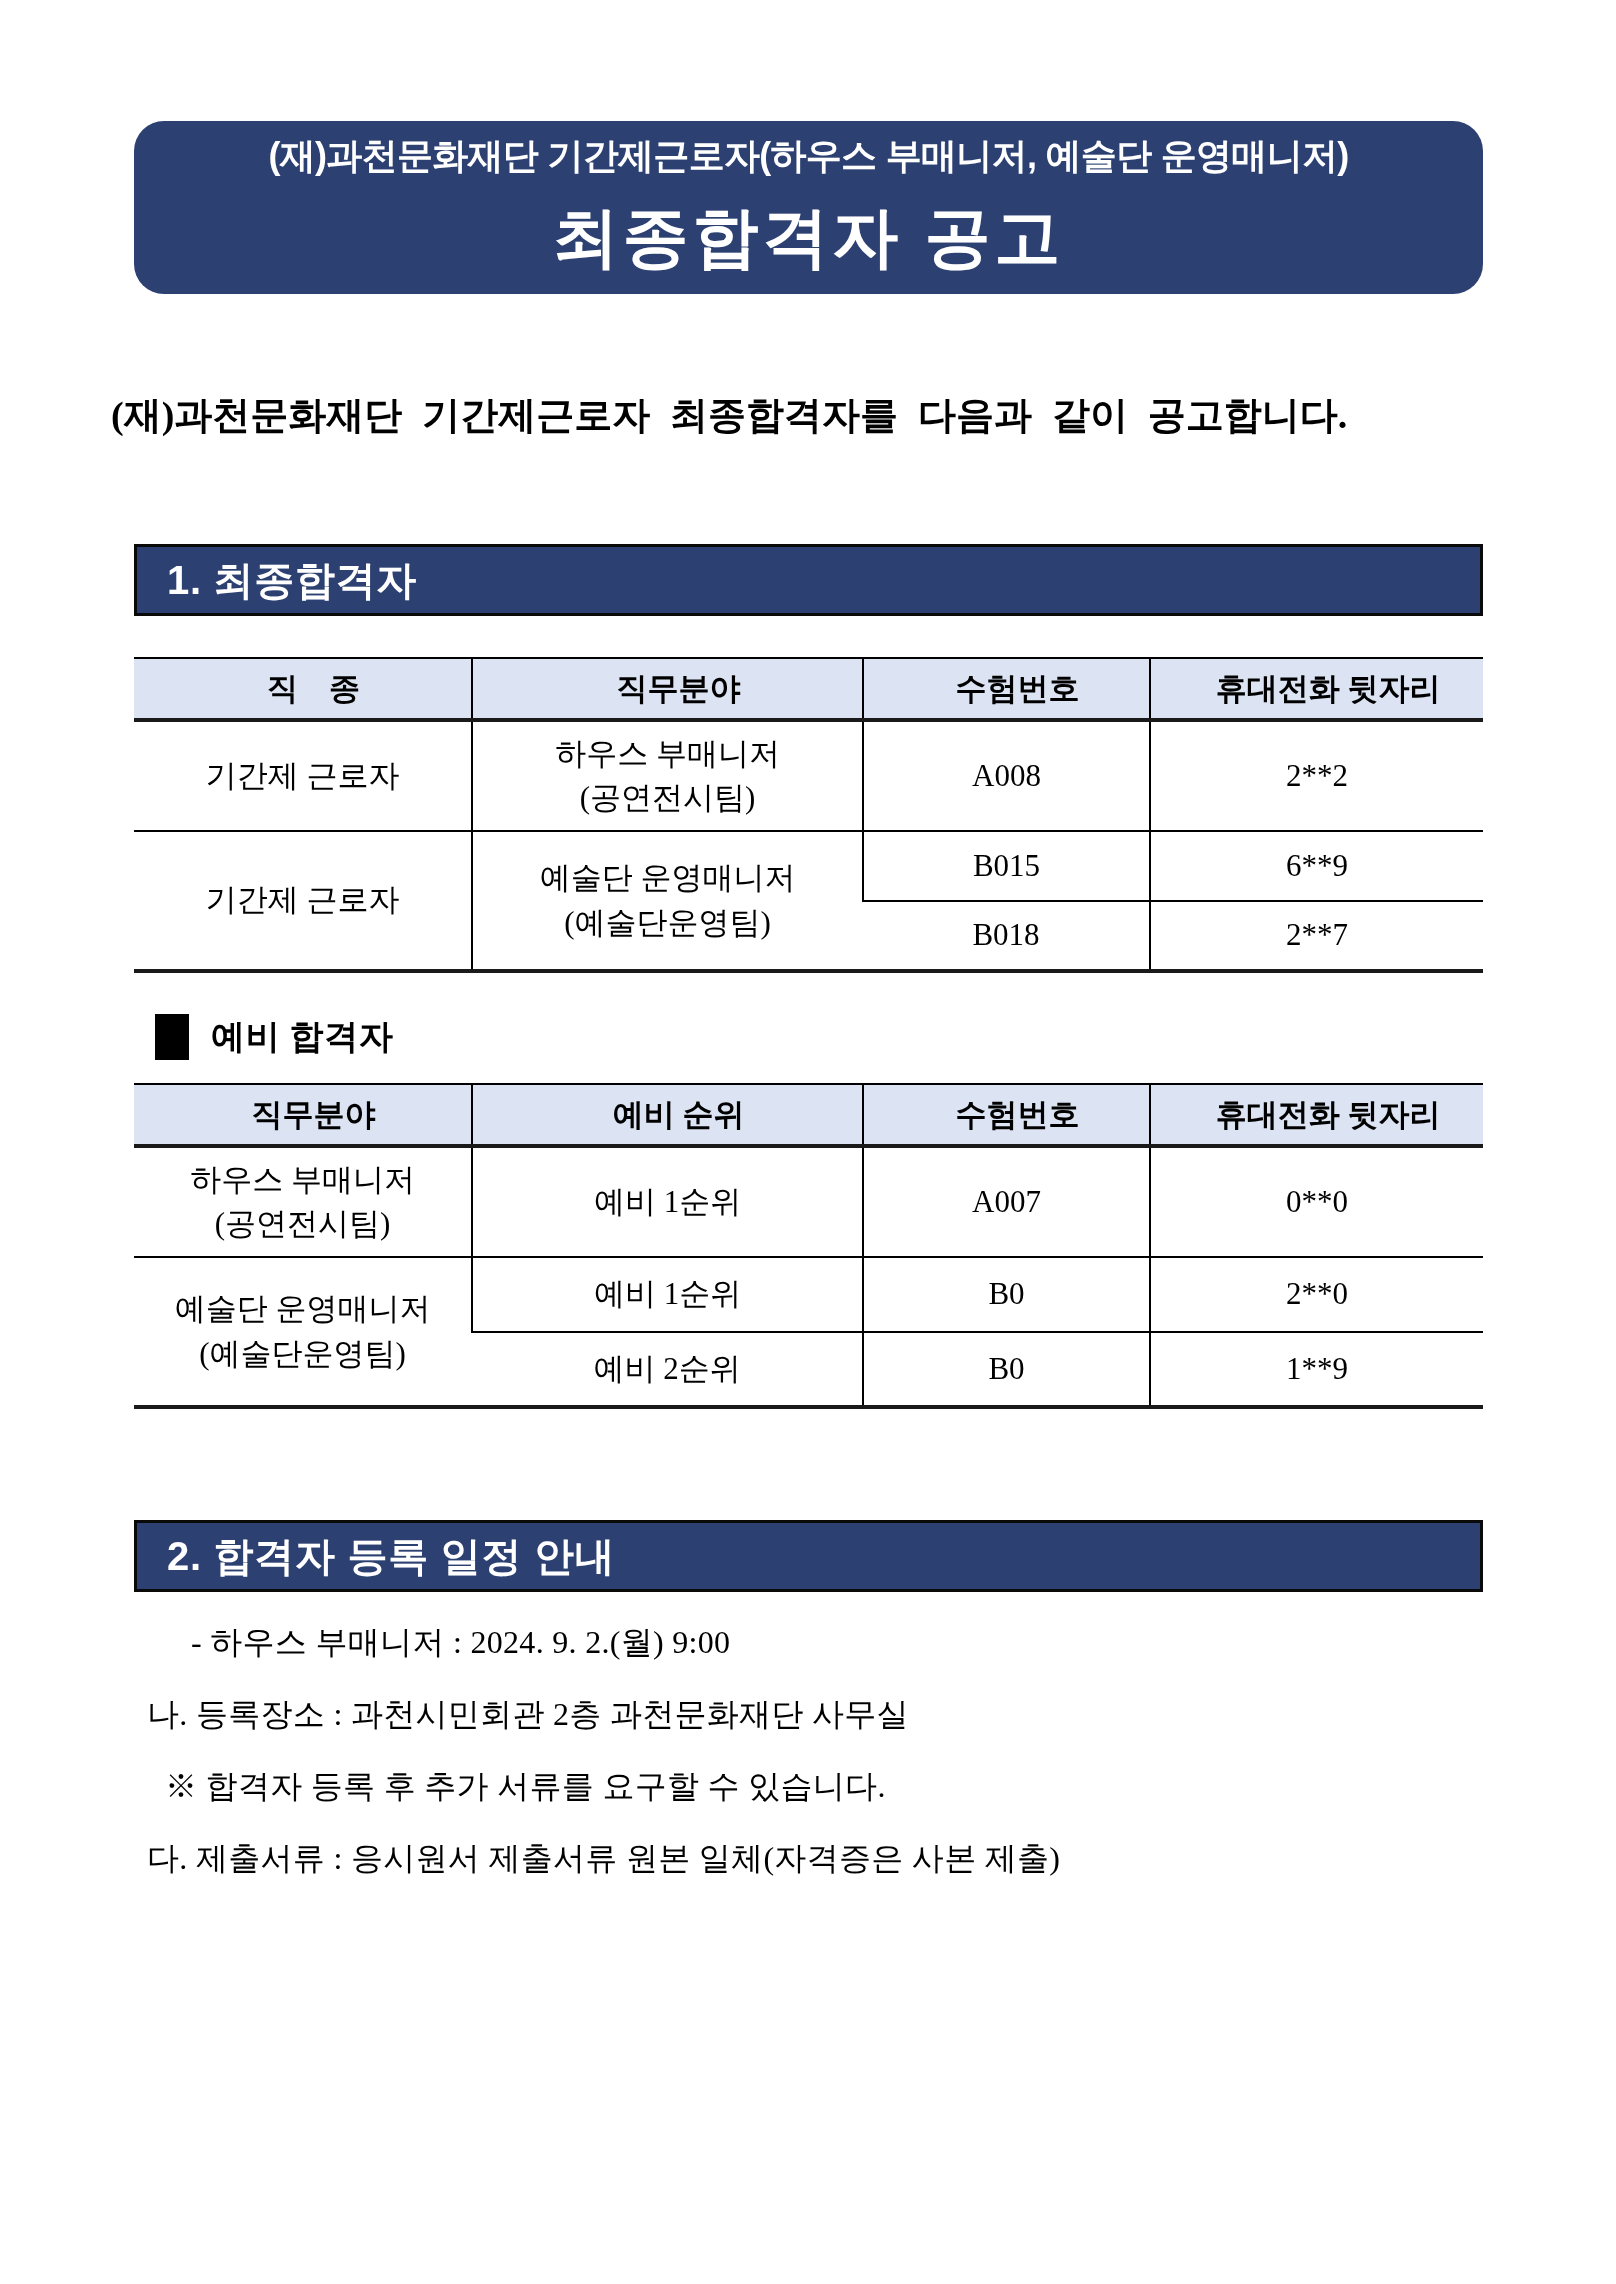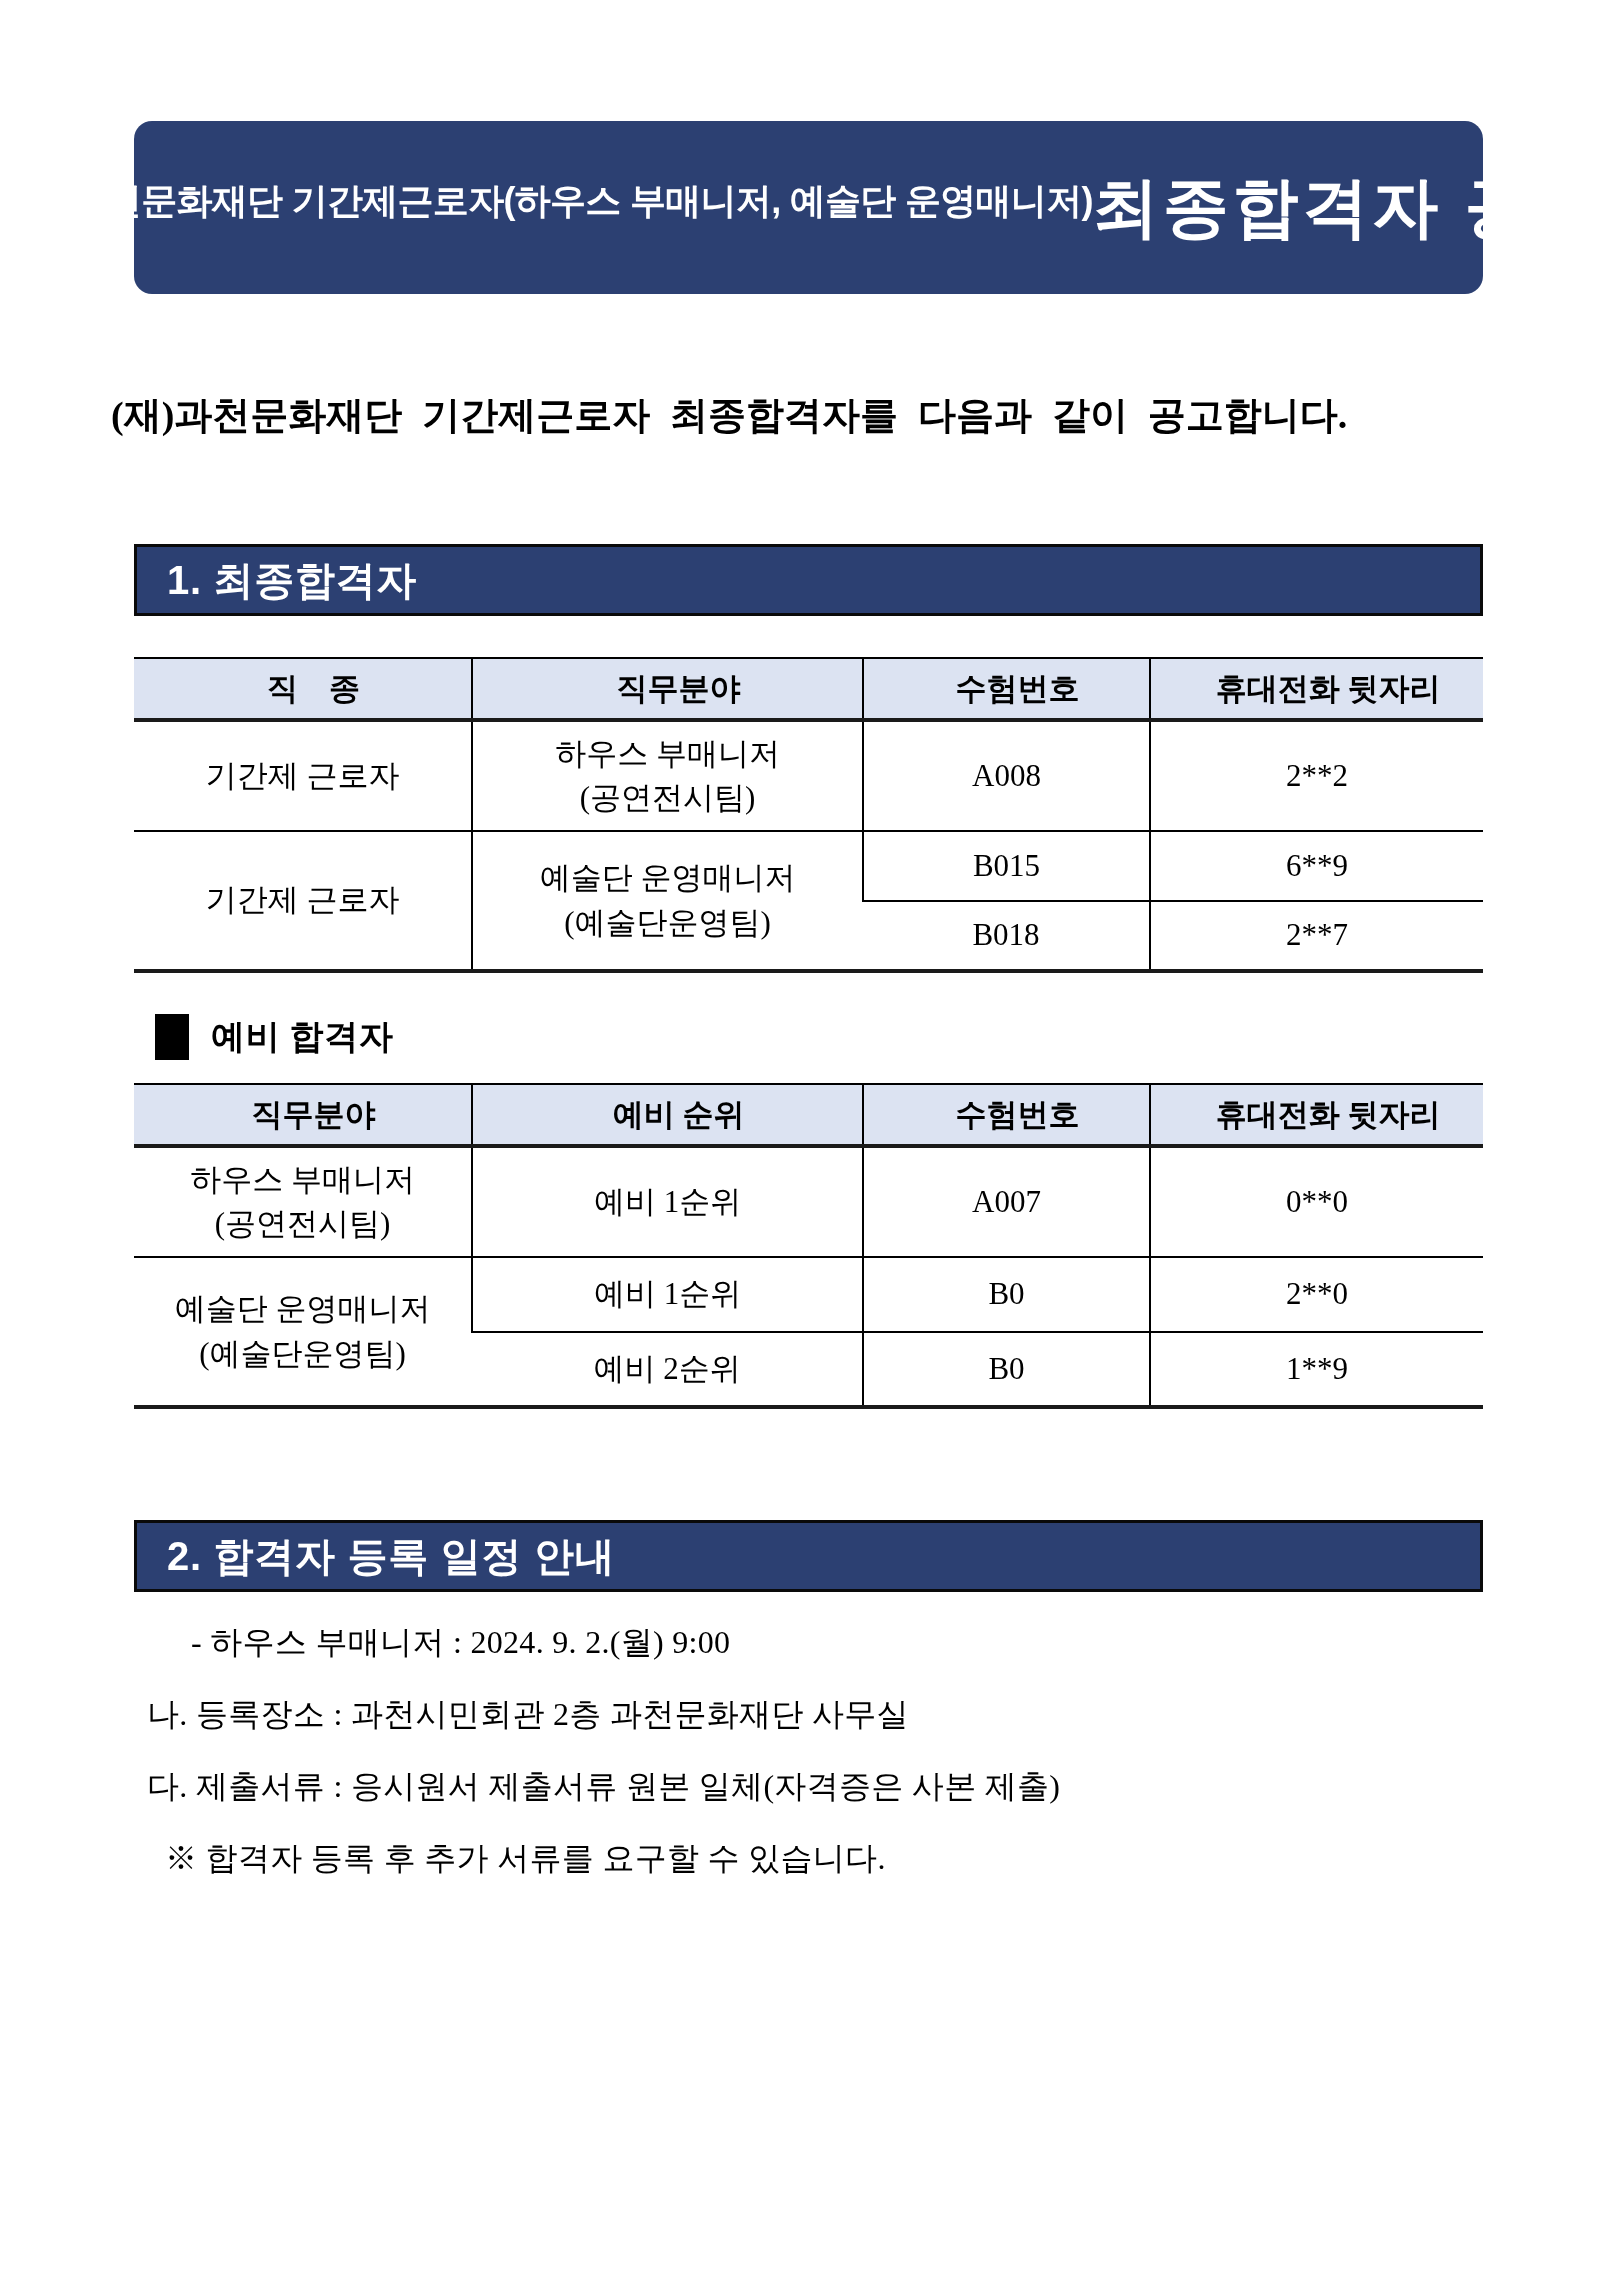--- a/index.html
+++ b/index.html
@@ -8,22 +8,22 @@
     width:1616px;
     height:2284px;
     background:#ffffff;
     font-family:"Liberation Serif","DejaVu Serif",serif;
     color:#000000;
     overflow:hidden;
   }
   
   .title-banner{
     position:absolute; left:134px; top:121px; width:1349px; height:173px;
-    background:#2c4072; border-radius:18px;
-    display:flex; flex-direction:row; justify-content:center; align-items:center;
+    background:#2c4072; border-radius:30px;
+    display:flex; flex-direction:column; justify-content:center; align-items:center;
     color:#ffffff; font-family:"Liberation Sans","DejaVu Sans",sans-serif;
   }
   .title-banner .line1{
     font-size:36px; font-weight:800; letter-spacing:-0.7px; margin-bottom:11.7px;
     white-space:nowrap;
   }
   .title-banner .line2{
     font-size:66px; font-weight:800; letter-spacing:3.9px; white-space:nowrap;
   }
   
@@ -191,18 +191,18 @@
     </tbody>
   </table>
 
   <div class="section-bar" id="section2-bar">
     <span>2. 합격자 등록 일정 안내</span>
   </div>
 
   <div class="schedule">
     <div class="li indent1">- 하우스 부매니저 : 2024. 9. 2.(월) 9:00</div>
     <div class="li">나. 등록장소 : 과천시민회관 2층 과천문화재단 사무실</div>
+    <div class="li indent2">※ 합격자 등록 후 추가 서류를 요구할 수 있습니다.</div>
     <div class="li">다. 제출서류 : 응시원서 제출서류 원본 일체(자격증은 사본 제출)</div>
-    <div class="li indent2">※ 합격자 등록 후 추가 서류를 요구할 수 있습니다.</div>
   </div>
 
 </div>
 
 
 </body></html>

